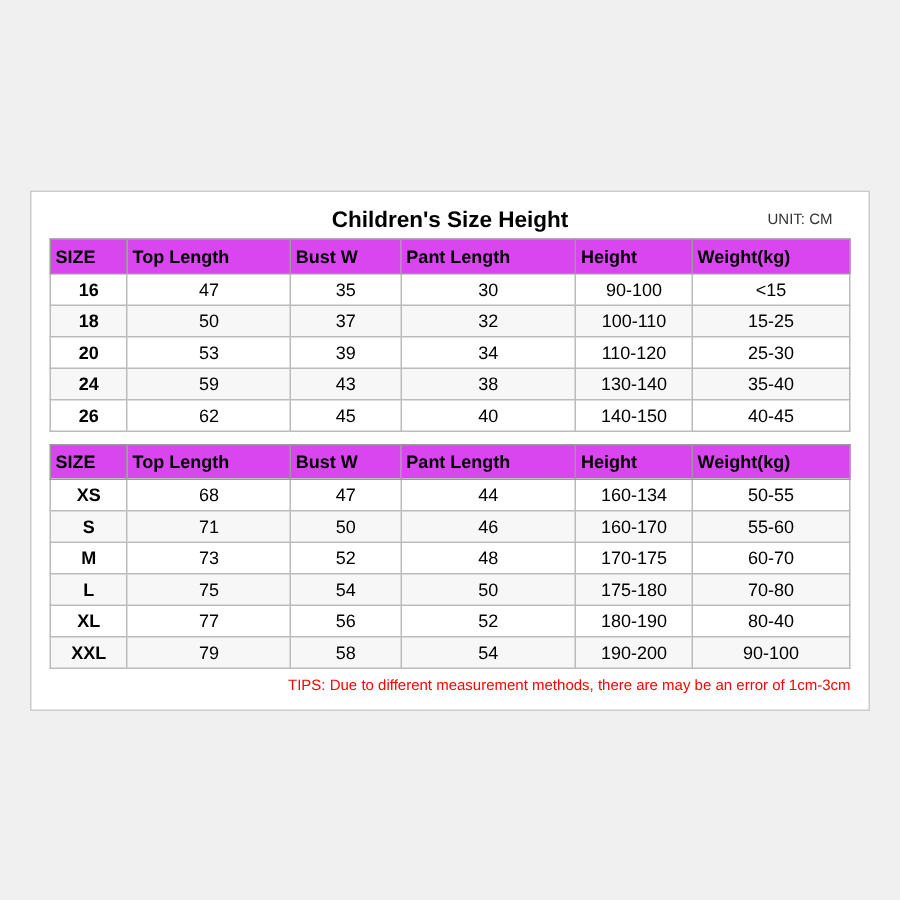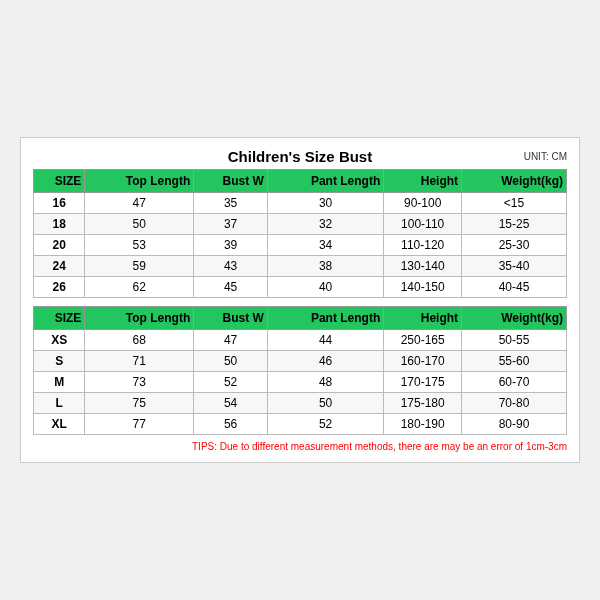--- a/index.html
+++ b/index.html
@@ -25,34 +25,34 @@
       position: relative;
       margin-bottom: 4px;
     }
     .section-title {
       font-size: 15px;
       font-weight: bold;
       text-align: center;
     }
     .unit-label {
       position: absolute;
-      right: 0;
+      right: 12px;
       font-size: 10px;
       color: #333;
     }
     table {
       width: 100%;
       border-collapse: collapse;
       font-size: 12px;
     }
     table th {
-      background-color: #22c55e;
+      background-color: #d946ef;
       border: 1px solid #999;
       padding: 4px 3px;
-      text-align: right;
+      text-align: left;
       font-weight: bold;
     }
     table td {
       border: 1px solid #bbb;
       padding: 3px 3px;
       text-align: center;
     }
     table tr:nth-child(even) td {
       background-color: #f7f7f7;
     }
@@ -71,21 +71,21 @@
       color: red;
       margin-top: 6px;
     }
   </style>
 </head>
 <body>
 
 <div class="chart-container">
 
   <div class="section-title-row">
-    <span class="section-title">Children's Size Bust</span>
+    <span class="section-title">Children's Size Height</span>
     <span class="unit-label">UNIT: CM</span>
   </div>
 
   <table>
     <thead>
       <tr>
         <th>SIZE</th>
         <th>Top Length</th>
         <th>Bust W</th>
         <th>Pant Length</th>
@@ -150,21 +150,21 @@
         <th>Height</th>
         <th>Weight(kg)</th>
       </tr>
     </thead>
     <tbody id="adult-tbody">
     <tr>
           <td class="size-col">XS</td>
           <td>68</td>
           <td>47</td>
           <td>44</td>
-          <td>250-165</td>
+          <td>160-134</td>
           <td>50-55</td>
         </tr>
         <tr>
           <td class="size-col">S</td>
           <td>71</td>
           <td>50</td>
           <td>46</td>
           <td>160-170</td>
           <td>55-60</td>
         </tr>
@@ -183,20 +183,28 @@
           <td>50</td>
           <td>175-180</td>
           <td>70-80</td>
         </tr>
         <tr>
           <td class="size-col">XL</td>
           <td>77</td>
           <td>56</td>
           <td>52</td>
           <td>180-190</td>
-          <td>80-90</td>
+          <td>80-40</td>
+        </tr>
+        <tr>
+          <td class="size-col">XXL</td>
+          <td>79</td>
+          <td>58</td>
+          <td>54</td>
+          <td>190-200</td>
+          <td>90-100</td>
         </tr>
       </tbody>
   </table>
 
   <div class="tips">TIPS: Due to different measurement methods, there are may be an error of 1cm-3cm</div>
 
 </div>
 
 </body></html>

